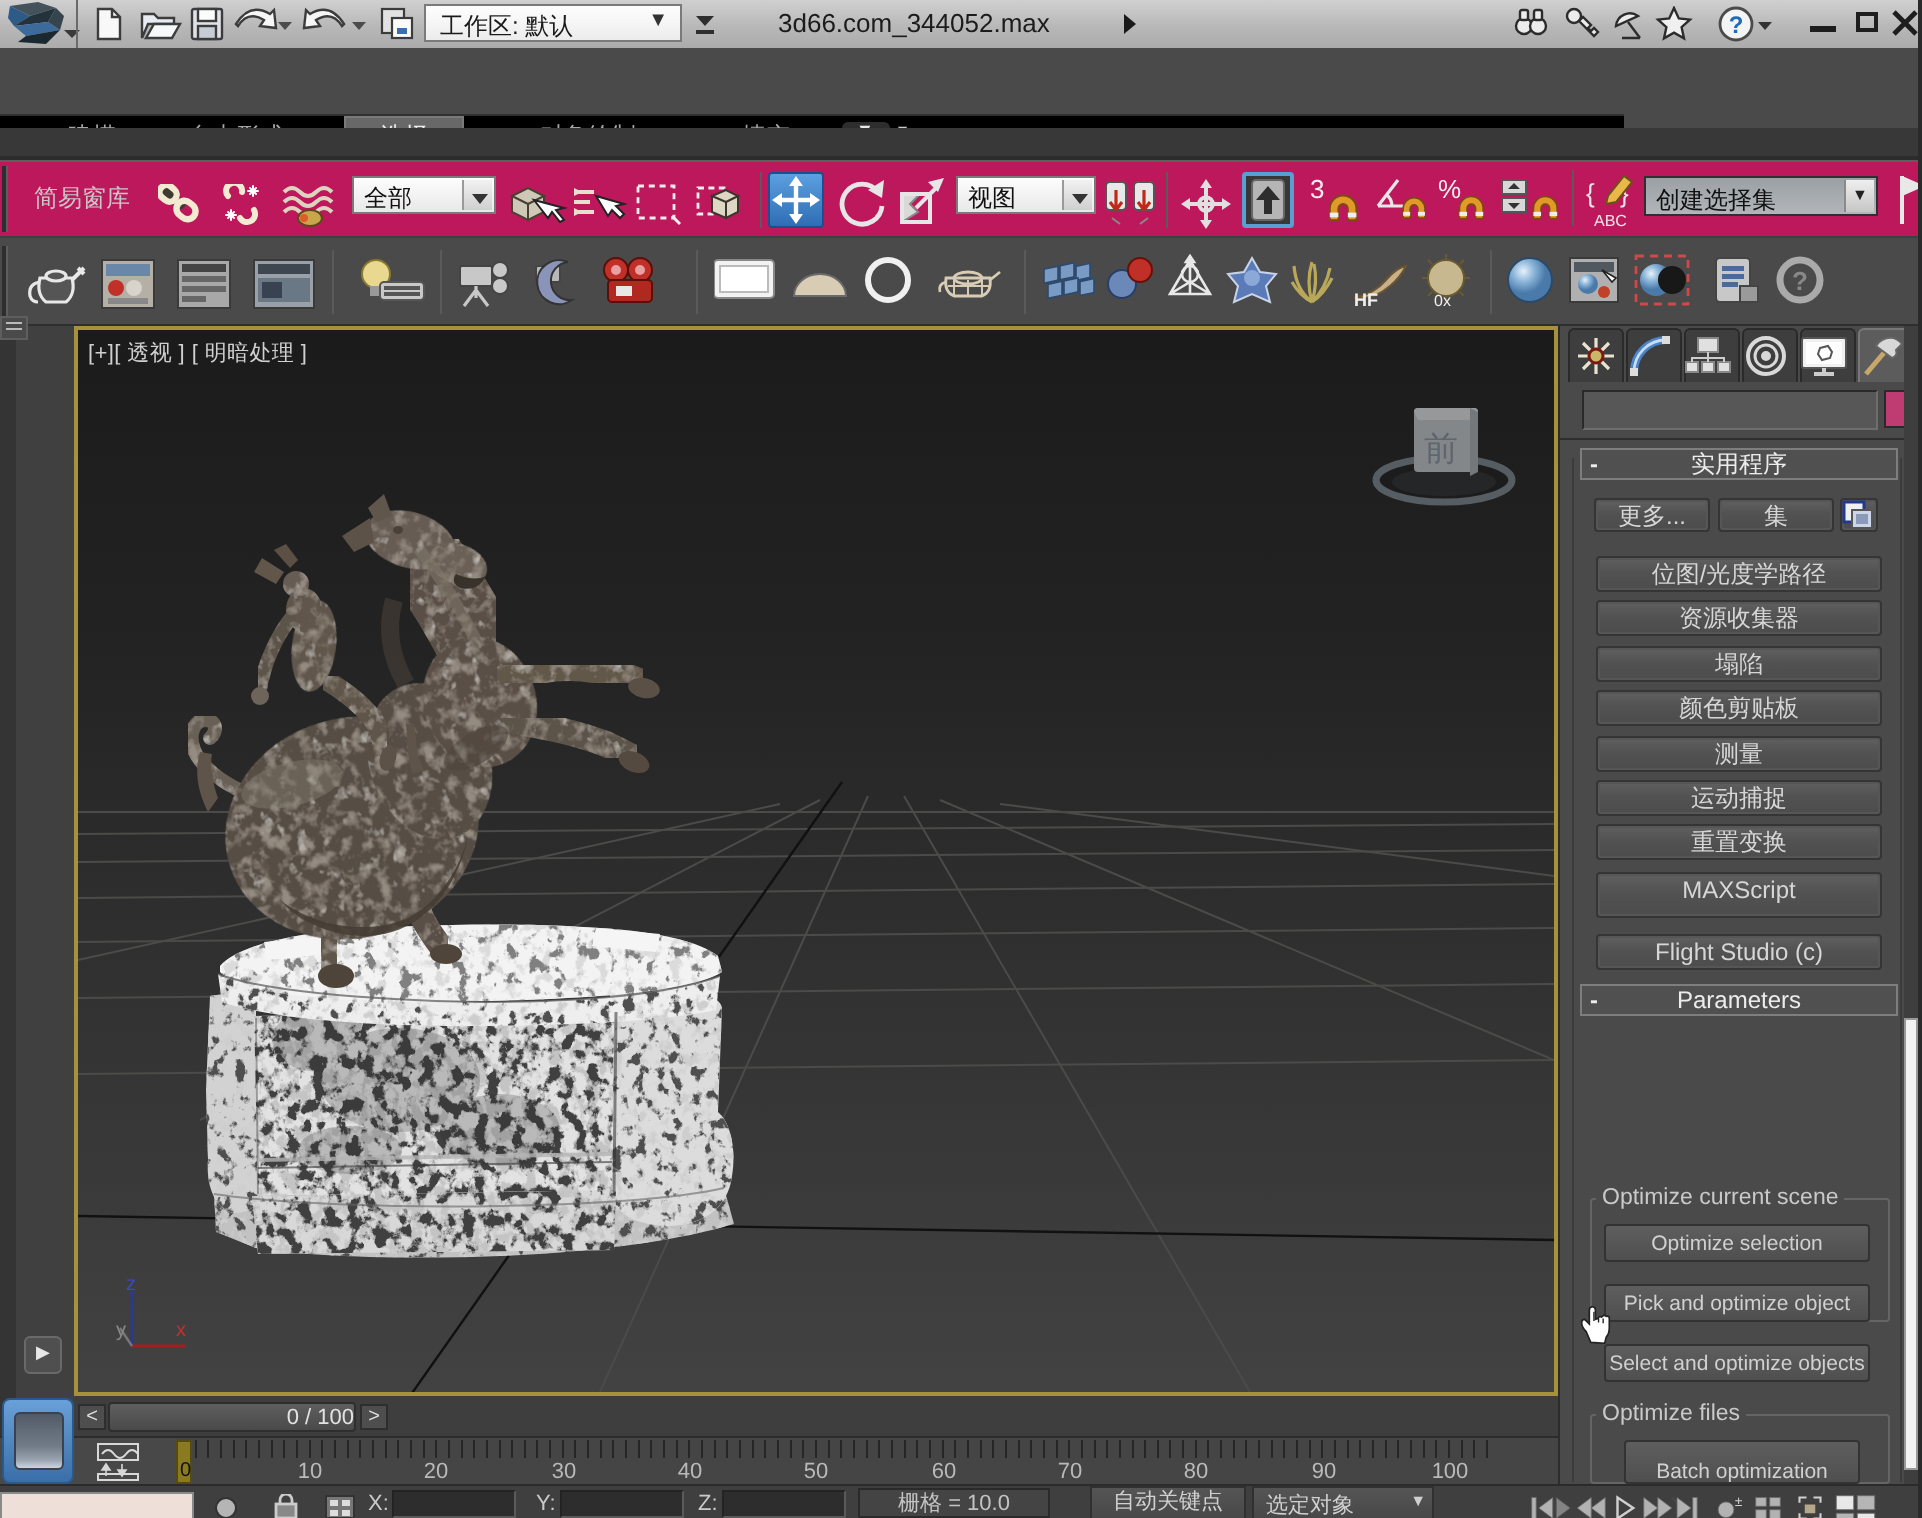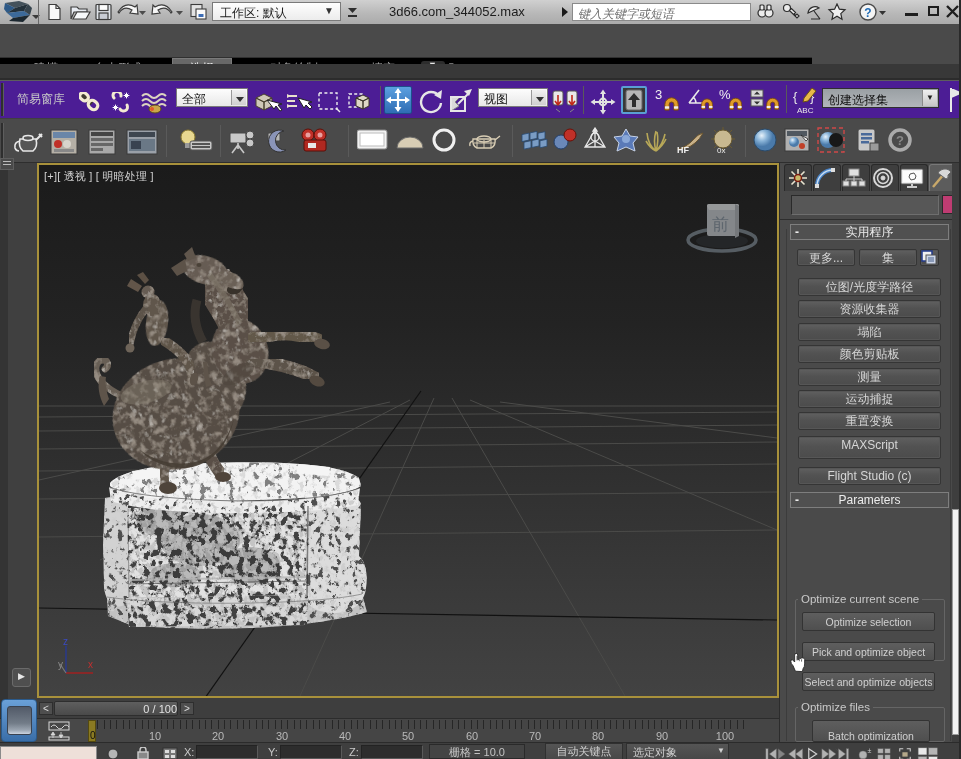--- a/index.html
+++ b/index.html
@@ -9,21 +9,21 @@
 
 #titlebar { left:0; top:0; width:961px; height:24px;
   background:linear-gradient(#d0d0d0,#b8b8b8 55%,#ababab); }
 #menubar { left:0; top:24px; width:961px; height:20px;
   background:linear-gradient(#585858,#4c4c4c); color:#dcdcdc; font-size:12px; }
 .mi { position:absolute; top:3px; white-space:nowrap; }
 #ribbontabs { left:0; top:57px; width:812px; height:20px; background:#000000;
   color:#a6a6a6; font-size:12px; border-top:1px solid #303030;}
 #ribbonbody { left:0; top:64px; width:961px; height:16px; background:#383838;
   border-bottom:2px solid #2c2c2c; }
-#toolbar1 { left:0; top:80px; width:961px; height:38px; background:#4c1d95;
+#toolbar1 { left:0; top:80px; width:961px; height:38px; background:#be185d;
   border-top:1px solid #5d5d5d; }
 #toolbar2 { left:0; top:118px; width:961px; height:45px; background:#4a4a4a;
   border-top:1px solid #404040; border-bottom:1px solid #2e2e2e;}
 .sep1 { position:absolute; top:5px; width:1px; height:28px; background:#3a3a3a;
   border-right:1px solid #5a5a5a; }
 .sep2 { position:absolute; top:6px; width:1px; height:32px; background:#3a3a3a;
   border-right:1px solid #5a5a5a; }
 .combo { position:absolute; background:linear-gradient(#fdfdfd,#e8e8e8);
   border:1px solid #7a7a7a; color:#111; font-size:12px; }
 .combo .arr { position:absolute; right:1px; top:1px; bottom:1px; width:15px;
@@ -116,23 +116,20 @@
   </div>
   <svg class="icon" style="left:346px;top:6px" width="18" height="13" viewBox="0 0 18 13">
     <path d="M2,2 h9 l-4.5,5 z" fill="#2e2e2e"></path>
         <rect x="2" y="9" width="9" height="2" fill="#2e2e2e"></rect>
   </svg>
   <span class="abs" style="left:389px;top:4px;font-size:13px;color:#1c1c1c;">3d66.com_344052.max</span>
   <svg class="icon" style="left:560px;top:6px" width="10" height="12" viewBox="0 0 10 12">
         <path d="M2,1 l6,5 -6,5 z" fill="#1a1a1a"></path>
       </svg>
 
-  <div class="abs" style="left:572px;top:3px;width:179px;height:18px;background:#fff;border:1px solid #8a8a8a;">
-    <span style="position:absolute;left:5px;top:2px;font-size:12px;font-style:italic;color:#6e6e6e;">键入关键字或短语</span>
-  </div>
 
   <svg class="icon" style="left:756px;top:3px" width="130" height="19" viewBox="0 0 130 19">
     <g stroke="#2c2c2c" fill="#ececec" stroke-width="1.2">
       <circle cx="6" cy="10" r="4"></circle>
           <circle cx="13" cy="10" r="4"></circle>
       <rect x="4" y="2" width="4" height="5" rx="1"></rect>
           <rect x="11" y="2" width="4" height="5" rx="1"></rect>
     </g>
     <g transform="translate(26,0)" stroke="#2c2c2c" fill="#ececec" stroke-width="1.2">
       <circle cx="5" cy="5" r="3.5"></circle>
@@ -809,21 +806,21 @@
     </g>
   </svg>
   <span class="slbl" style="left:184px">X:</span>
       <div class="fld" style="left:196px;width:62px"></div>
   <span class="slbl" style="left:268px">Y:</span>
       <div class="fld" style="left:280px;width:62px"></div>
   <span class="slbl" style="left:349px">Z:</span>
       <div class="fld" style="left:361px;width:62px"></div>
   <div class="abs" style="left:429px;top:1px;width:96px;height:15px;background:#444;border:1px solid #2a2a2a;color:#c2c2c2;font-size:11px;text-align:center;line-height:14px">栅格 = 10.0</div>
   <div class="abs" style="left:545px;top:0px;width:78px;height:17px;background:linear-gradient(#555,#484848);border:1px solid #303030;color:#d0d0d0;font-size:11px;text-align:center;line-height:15px">自动关键点</div>
-  <div class="abs" style="left:626px;top:0px;width:103px;height:17px;background:linear-gradient(#555,#484848);border:1px solid #303030;color:#d0d0d0;font-size:11px;">
+  <div class="abs" style="left:626px;top:0px;width:91px;height:17px;background:linear-gradient(#555,#484848);border:1px solid #303030;color:#d0d0d0;font-size:11px;">
     <span style="position:absolute;left:6px;top:1px">选定对象</span>
     <span style="position:absolute;right:3px;top:2px;font-size:8px">▼</span>
   </div>
   <svg class="icon" style="left:744px;top:4px" width="210" height="14" viewBox="0 0 230 16">
     <g fill="#b2b2b2" stroke="#6a6a6a" stroke-width="0.5">
       <g transform="translate(20,0)">
             <rect x="0" y="2" width="2.5" height="12"></rect>
             <path d="M12,2 v12 l-8,-6 z"></path>
             <path d="M14,2 l8,6 -8,6 z" opacity="0.6"></path>
           </g>

